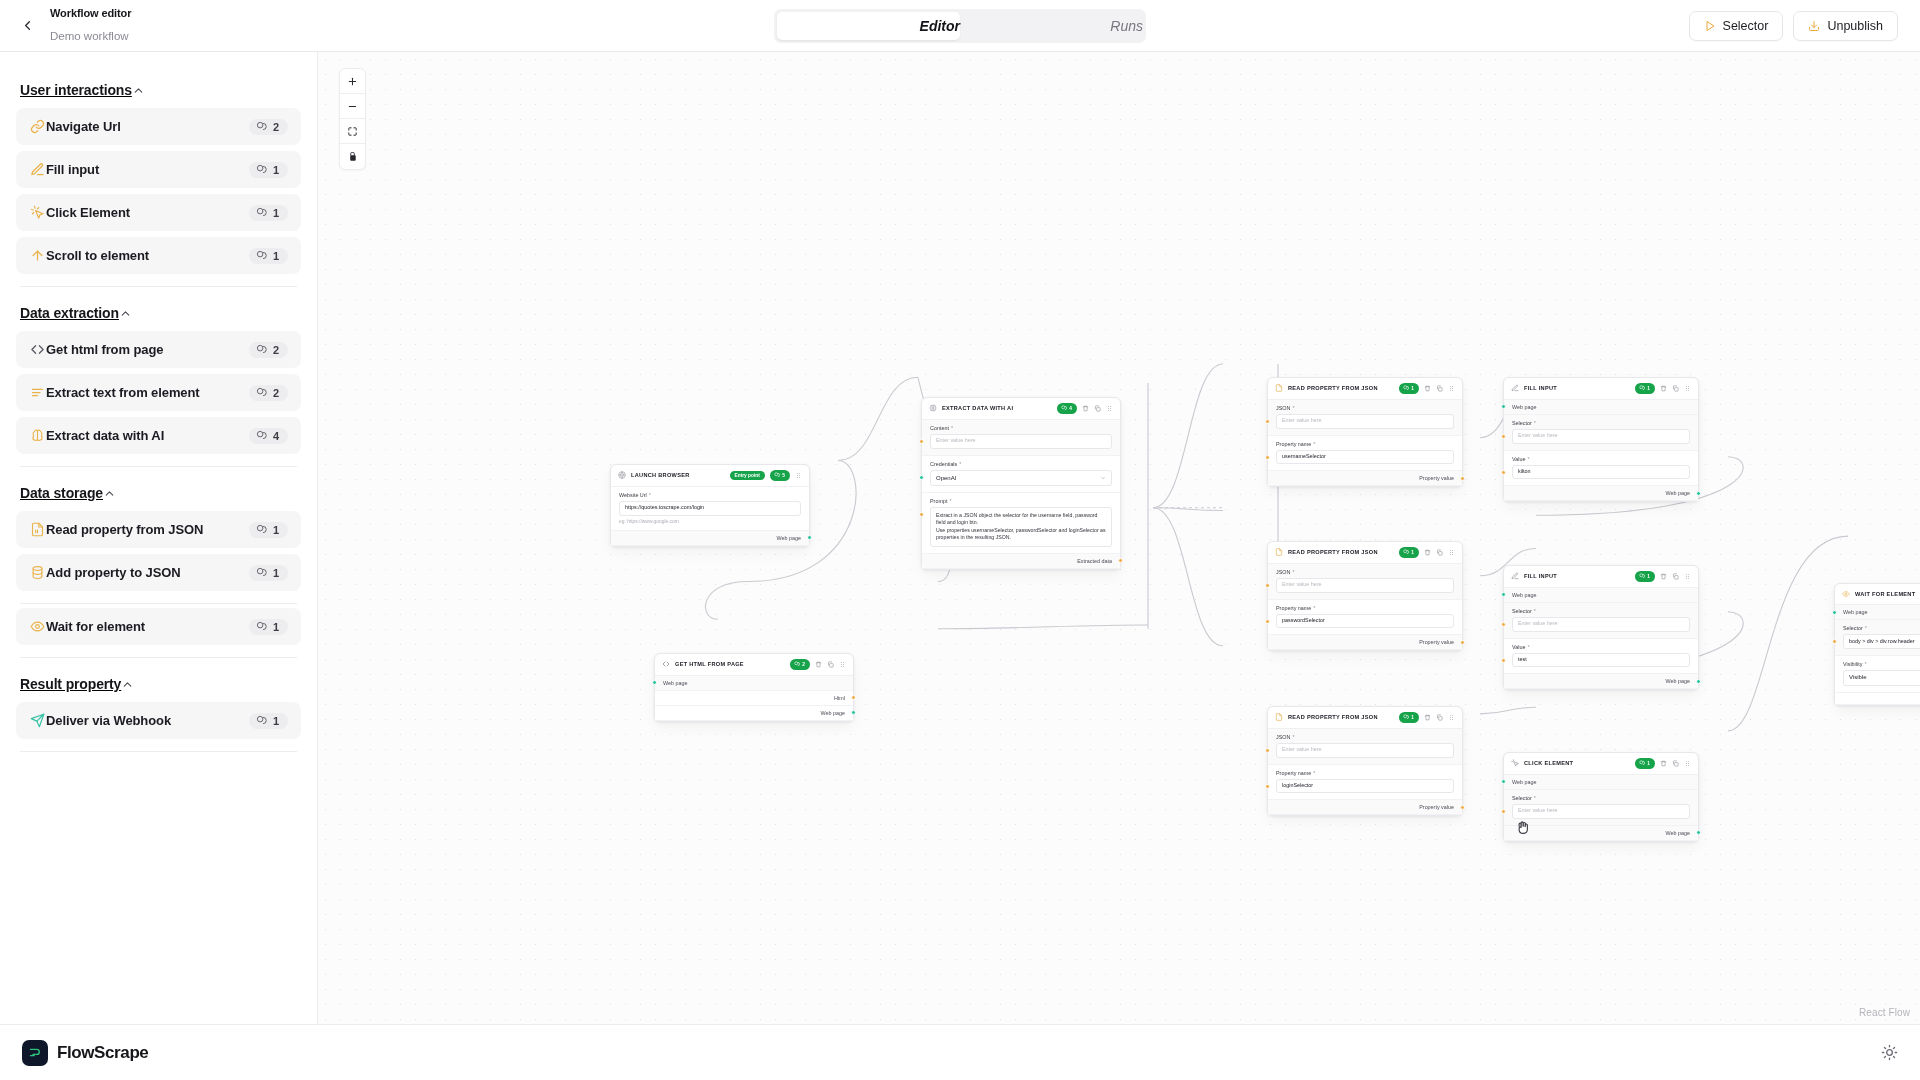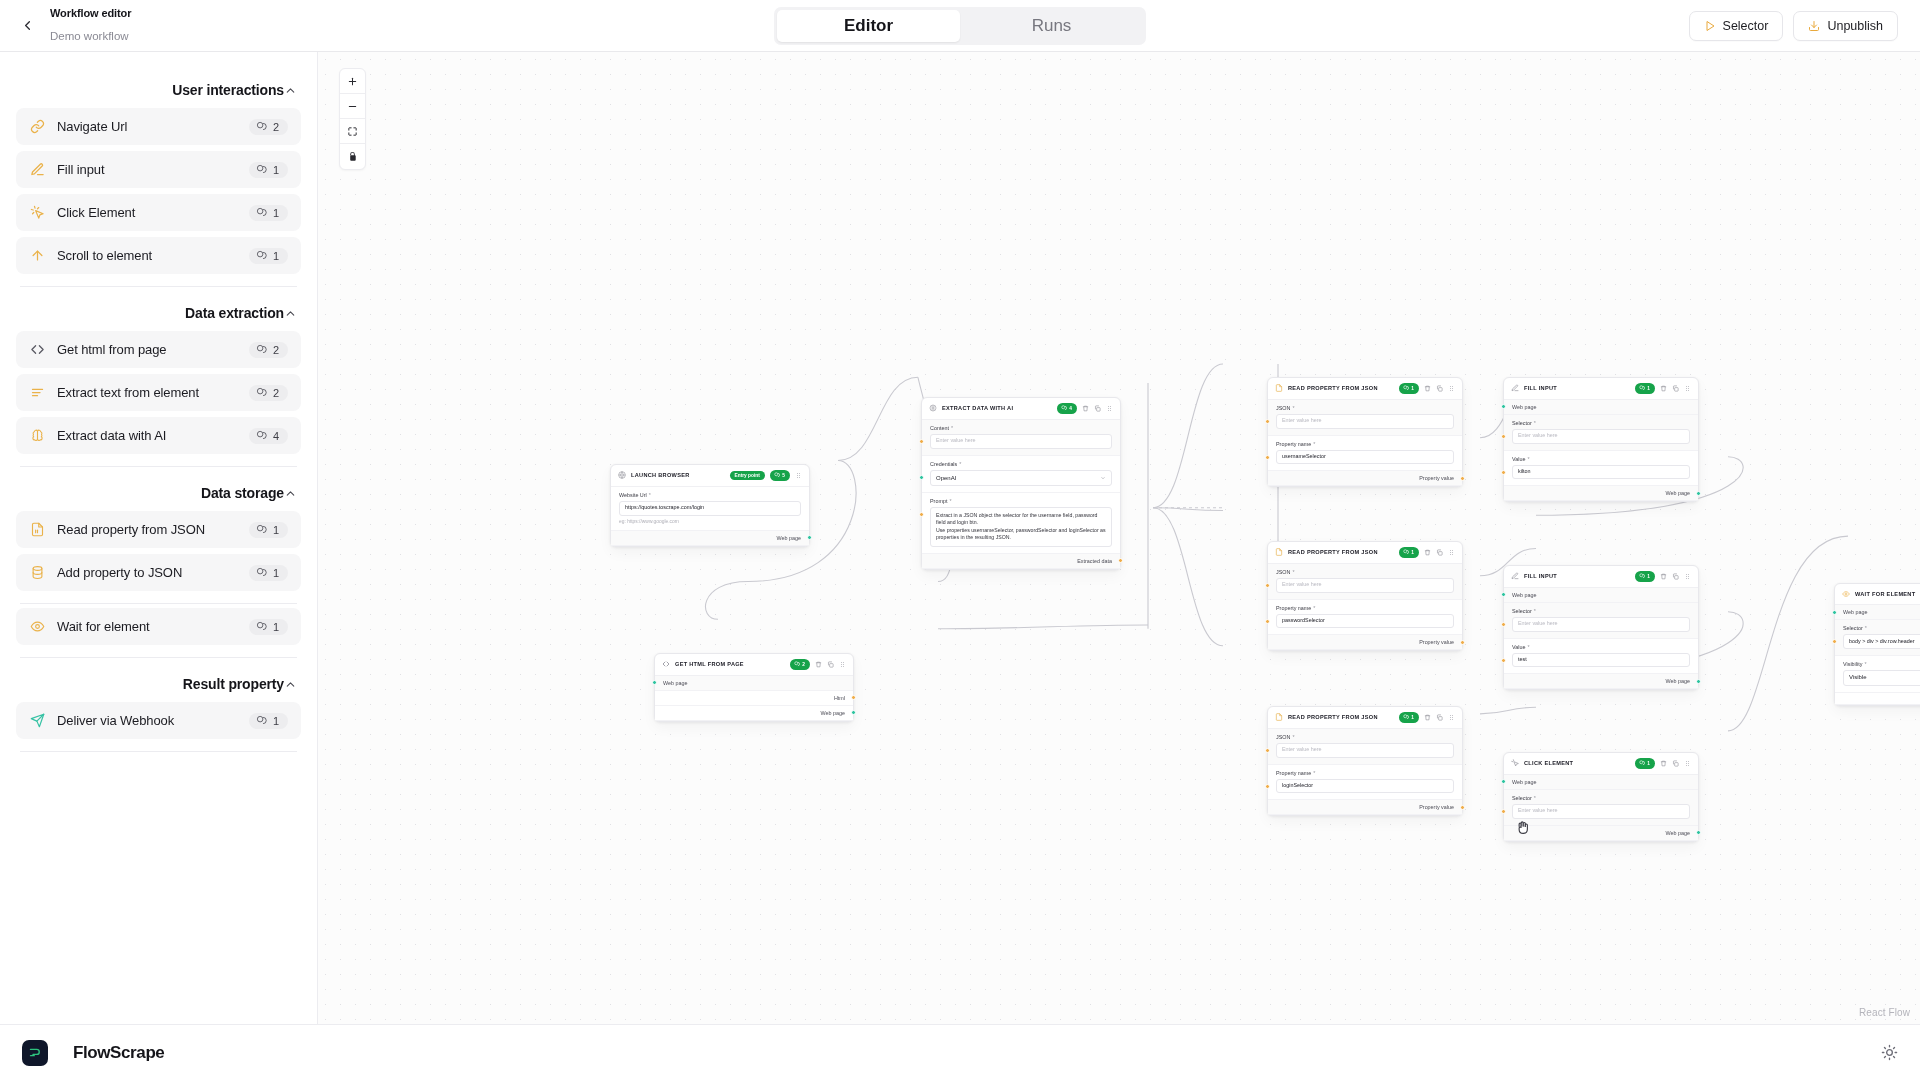--- a/index.html
+++ b/index.html
@@ -31,22 +31,22 @@
   .title-wrap { margin-left: 10px; display: flex; flex-direction: column; justify-content: center; }
   .wf-title { font-size: 11px; font-weight: 700; color: #15151a; letter-spacing: -0.1px; line-height: 1.15; }
   .wf-sub { font-size: 11.5px; color: #8a8a94; line-height: 1.3; margin-top: 10px; }
 
   .tabs {
     position: absolute; left: 50%; transform: translateX(-50%);
     display: flex; background: #f2f2f4; border-radius: 7px; padding: 3px;
     width: 372px;
   }
   .tab {
-    flex: 1; text-align: center; font-size: 17px; padding: 6px 0;
-    color: #77777f; border-radius: 5px; cursor: pointer; font-weight: 400;
+    flex: 1; text-align: right; font-size: 14px; padding: 6px 0;
+    color: #77777f; border-radius: 5px; cursor: pointer; font-weight: 400; font-style: italic;
   }
   .tab.active { background: #fff; color: #15151a; font-weight: 600; box-shadow: 0 1px 2px rgba(0,0,0,.07); }
 
   .top-actions { margin-left: auto; display: flex; gap: 10px; }
   .top-btn {
     display: flex; align-items: center; gap: 7px;
     border: 1px solid #e6e6ea; background: #fff; border-radius: 7px;
     padding: 7px 14px; font-size: 12.5px; color: #1d1d22; cursor: pointer;
     box-shadow: 0 1px 1px rgba(0,0,0,.02);
   }
@@ -57,31 +57,32 @@
 
   
   .sidebar {
     width: 318px; min-width: 318px; background: #fff;
     border-right: 1px solid #ececf0;
     padding: 16px 16px 0 16px;
     overflow-y: auto;
   }
   .group { margin-bottom: 4px; }
   .group-head {
-    display: flex; align-items: center; justify-content: flex-end;
-    padding: 14px 4px 10px 4px; cursor: pointer;
+    display: flex; align-items: center; justify-content: flex-start;
+    padding: 14px 4px 10px 4px; cursor: pointer; text-decoration: underline;
   }
   .group-title { font-size: 14px; font-weight: 700; color: #15151a; letter-spacing: -0.15px; }
   .chev { color: #4a4a52; display: flex; }
   .group-items { display: flex; flex-direction: column; gap: 6px; padding-bottom: 12px; }
   .task {
-    display: flex; align-items: center; gap: 11px;
+    display: flex; align-items: center; 
     background: #f6f6f7; border-radius: 8px;
     padding: 9px 12px; cursor: grab;
     border: 1px solid transparent;
+    font-weight: bold;
   }
   .task-ico { width: 17px; height: 17px; flex: 0 0 17px; display:flex; align-items:center; justify-content:center; color: #eab24a; }
   .task-ico svg { display:block; }
   .task-label { font-size: 13px; color: #1b1b21; flex: 1; letter-spacing: -0.1px; }
   .credit {
     display: flex; align-items: center; gap: 6px;
     background: #ededef; border-radius: 20px; padding: 2px 9px 2px 7px;
     font-size: 11px; color: #3d3d45;
   }
   .credit svg { display:block; color:#4a4a52; }
@@ -197,21 +198,21 @@
   }
 
   svg.edges { position: absolute; inset: 0; width: 100%; height: 100%; pointer-events: none; z-index: 1; }
   .node { z-index: 2; }
 
   
   .footer {
     height: 56px; min-height: 56px; border-top: 1px solid #ececf0;
     display: flex; align-items: center; padding: 0 22px; background: #fff;
   }
-  .brand { display: flex; align-items: center; gap: 25px; }
+  .brand { display: flex; align-items: center; gap: 9px; }
   .brand-mark {
     width: 26px; height: 26px; border-radius: 7px; background: #0f172a;
     display: flex; align-items: center; justify-content: center; color: #2ec27e;
   }
   .brand-name { font-size: 17px; font-weight: 700; color: #15151a; letter-spacing: -0.4px; }
   .theme-toggle { margin-left: auto; color: #6d6d77; cursor: pointer; display: flex; }
 </style>
 </head>
 <body>
 

